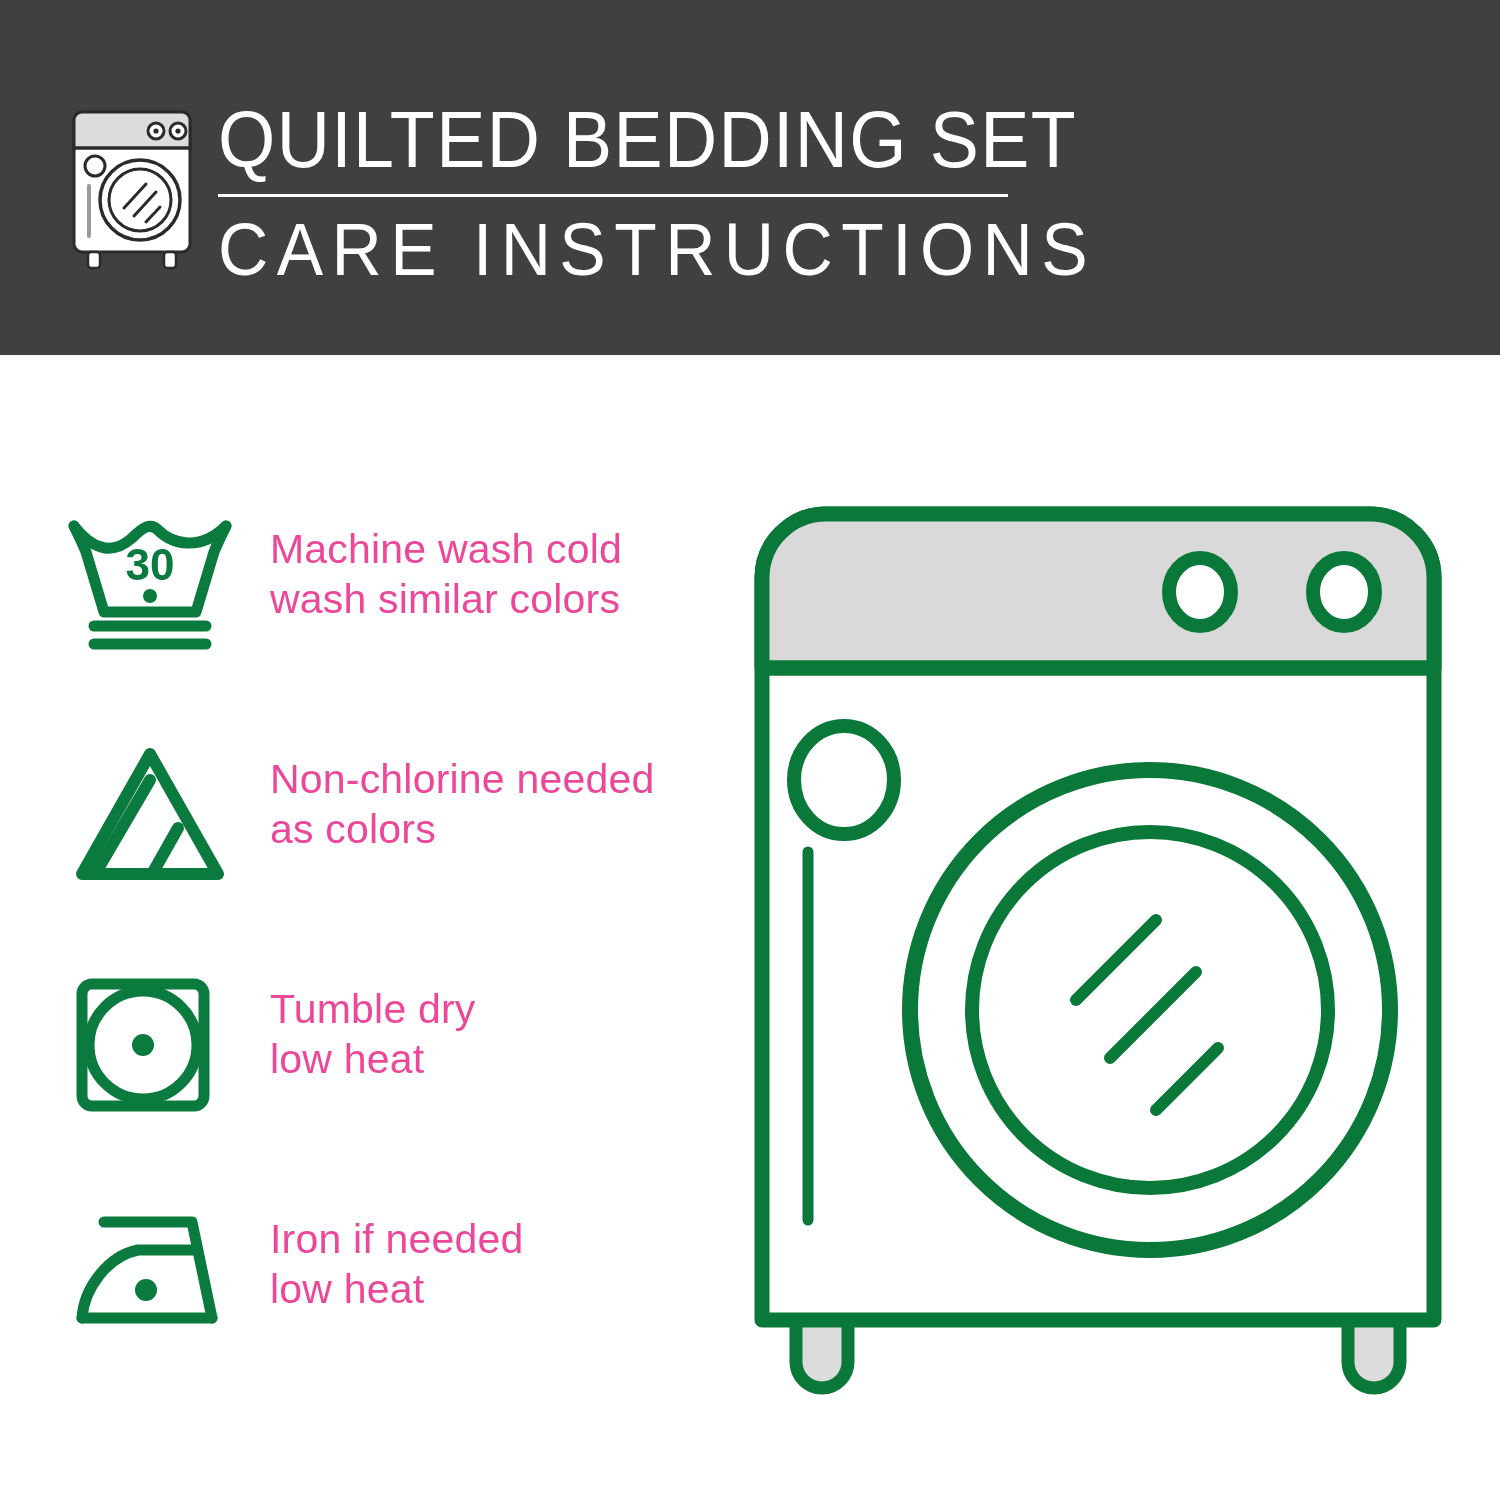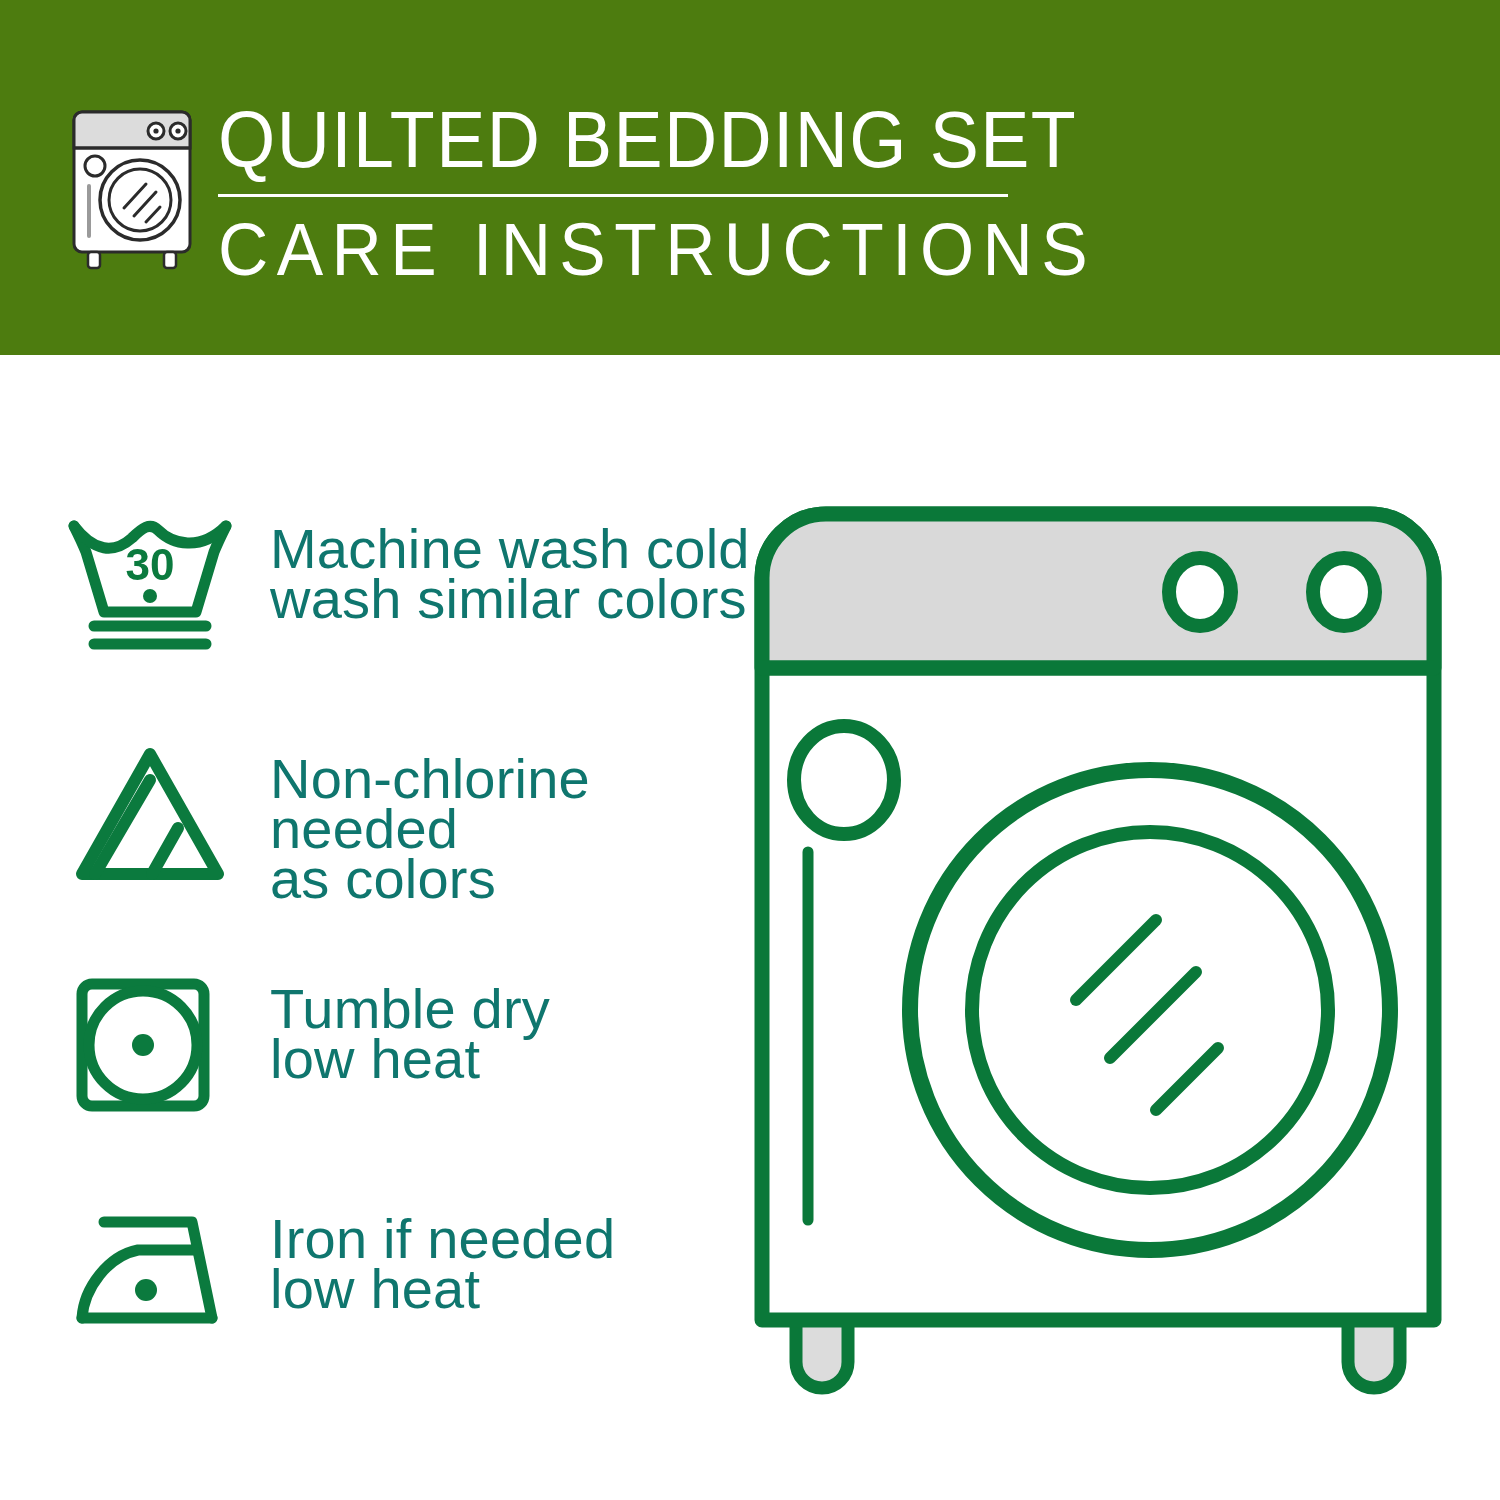--- a/index.html
+++ b/index.html
@@ -18,21 +18,21 @@
     overflow: hidden;
   }
 
   
   .header {
     position: absolute;
     left: 0;
     top: 0;
     width: 1500px;
     height: 355px;
-    background: #4d7c0f;
+    background: #404040;
     display: flex;
     align-items: center;
   }
   .header-logo {
     position: absolute;
     left: 62px;
     top: 104px;
     width: 140px;
     height: 170px;
   }
@@ -88,22 +88,22 @@
   .care-symbol {
     width: 210px;
     flex: 0 0 210px;
     display: flex;
     align-items: center;
     justify-content: flex-start;
     padding-top: 8px;
   }
   .care-text {
     flex: 1;
-    color: #0f766e;
-    font-size: 56px;
+    color: #ec4899;
+    font-size: 41px;
     line-height: 50px;
     font-weight: 400;
     letter-spacing: 0.2px;
     padding-top: 24px;
   }
   .care-text .ln { display: block; }
 
   
   .machine {
     position: absolute;

